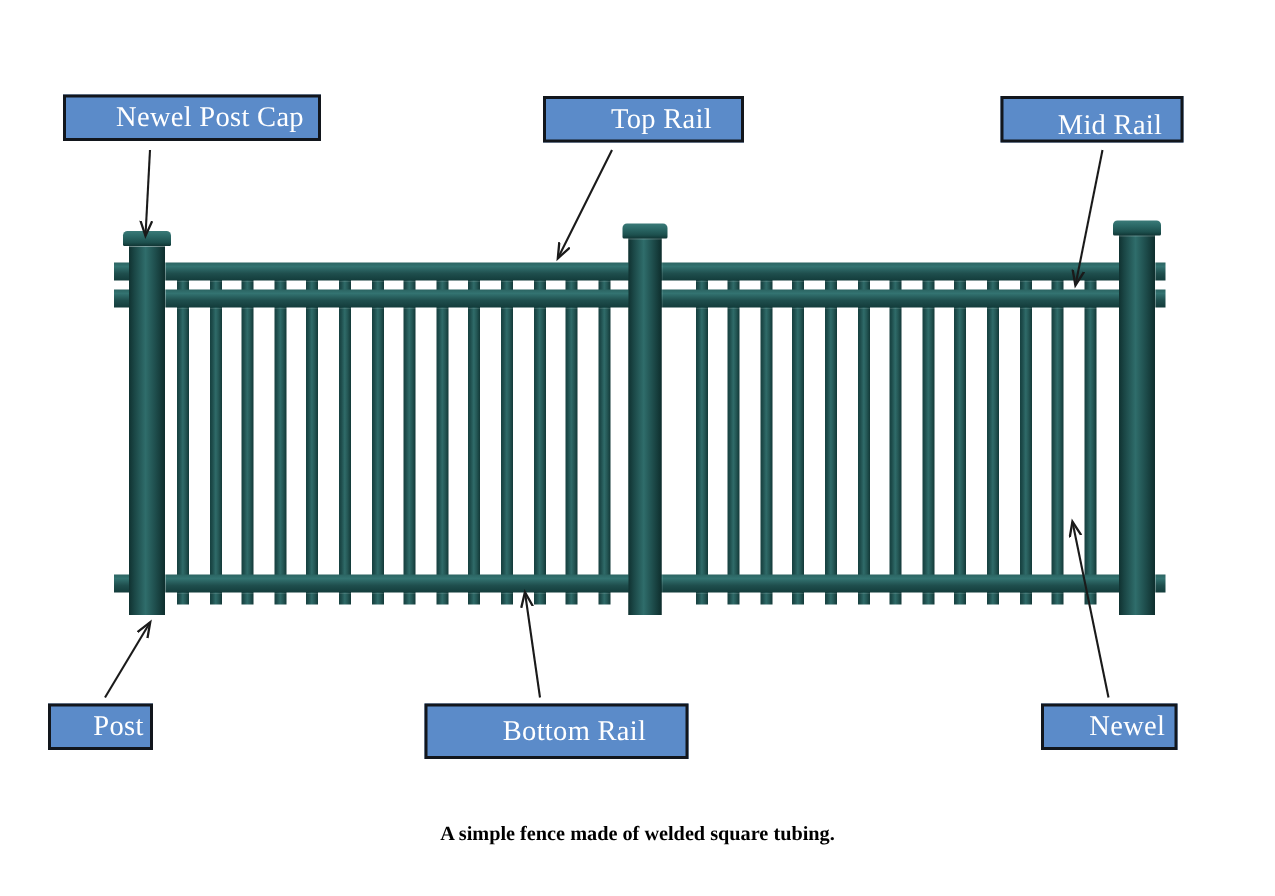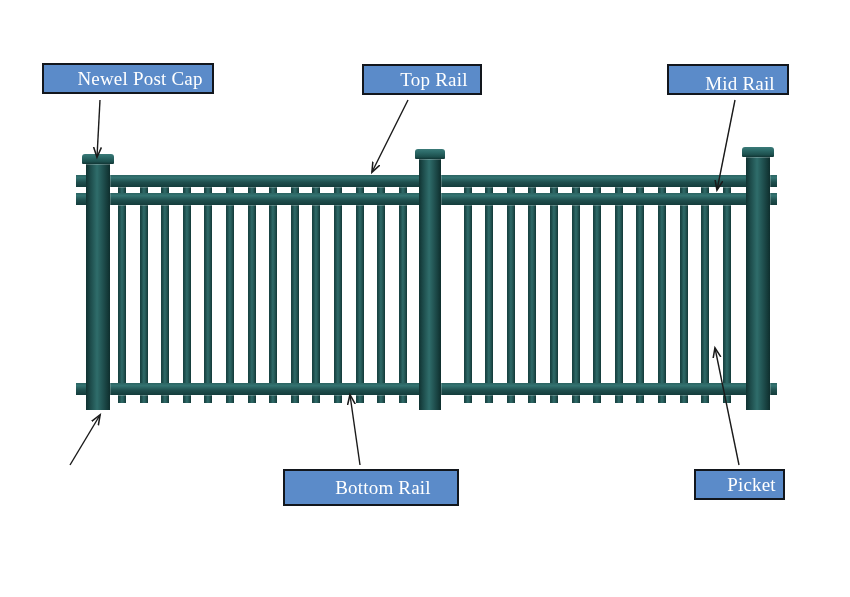--- a/index.html
+++ b/index.html
@@ -199,27 +199,31 @@
         <line x1="735" y1="100" x2="717" y2="190" stroke="#1a1a1a" stroke-width="1.4" marker-end="url(#arrowhead)"></line>
         <line x1="70" y1="465" x2="100" y2="415" stroke="#1a1a1a" stroke-width="1.4" marker-end="url(#arrowhead)"></line>
         <line x1="360" y1="465" x2="350" y2="395" stroke="#1a1a1a" stroke-width="1.4" marker-end="url(#arrowhead)"></line>
         <line x1="739" y1="465" x2="715" y2="348" stroke="#1a1a1a" stroke-width="1.4" marker-end="url(#arrowhead)"></line>
       </g>
   </svg>
 
   <div class="label-box" style="left: 42px; top: 63px; width: 172px; height: 31px;">
     <span>Newel Post Cap</span>
   </div>
-  <div class="label-box" style="left: 362px; top: 64px; width: 120px; height: 31px; font-family: Liberation Serif, serif;">
+  <div class="label-box" style="left: 362px; top: 64px; width: 134px; height: 31px; font-family: Liberation Serif, serif;">
     <span>Top Rail</span>
   </div>
   <div class="label-box" style="left: 667px; top: 64px; width: 122px; height: 31px; align-items: flex-end;">
     <span>Mid Rail</span>
   </div>
+  <div class="label-box" style="left: 32px; top: 469px; width: 70px; height: 31px;">
+    <span>Post</span>
+  </div>
   <div class="label-box" style="left: 283px; top: 469px; width: 176px; height: 37px;">
     <span>Bottom Rail</span>
   </div>
   <div class="label-box" style="left: 694px; top: 469px; width: 91px; height: 31px;">
-    <span>Picket</span>
-  </div>
-
+    <span>Newel</span>
+  </div>
+
+  <div class="caption" style="top:548px">A simple fence made of welded square tubing.</div>
 
 </div>
 
 </body></html>

